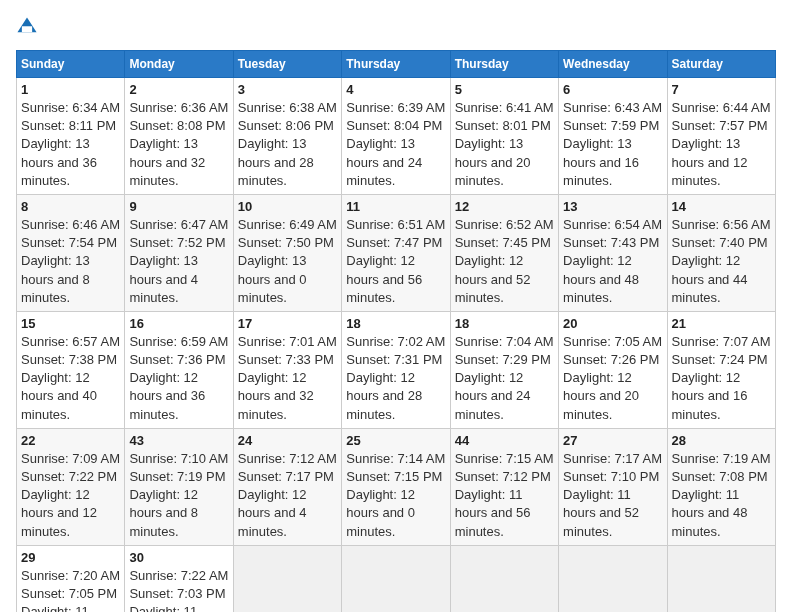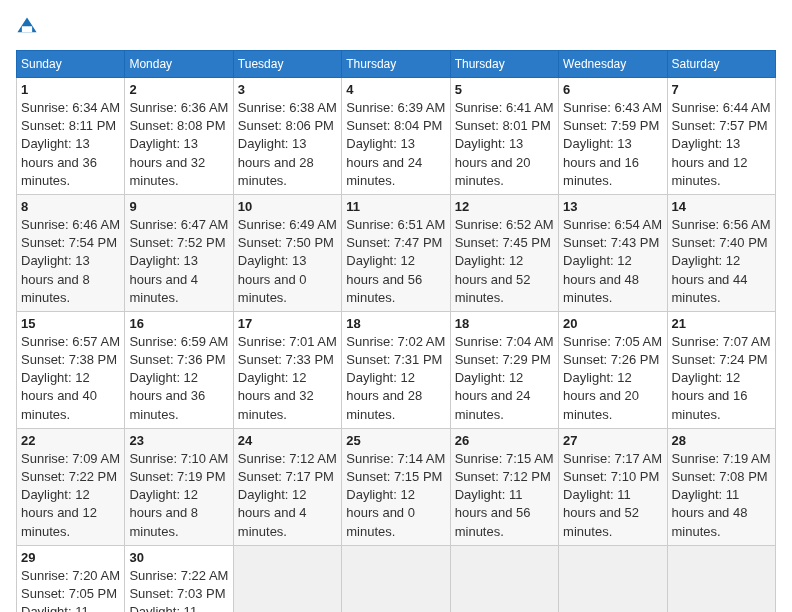--- a/index.html
+++ b/index.html
@@ -49,21 +49,21 @@
     }
     table {
       width: 100%;
       border-collapse: collapse;
       table-layout: fixed;
     }
     thead tr th {
       background-color: #2a7ac7;
       color: #fff;
       font-size: 12px;
-      font-weight: normal;
+      font-weight: bold;
       padding: 6px 4px;
       text-align: left;
       border: 1px solid #1a6ab7;
     }
     tbody tr td {
       vertical-align: top;
       border: 1px solid #ccc;
       padding: 4px;
       font-size: 9.5px;
       color: #333;
@@ -211,33 +211,33 @@
           <span class="day-number">21</span>
           <span class="day-info">Sunrise: 7:07 AM<br>Sunset: 7:24 PM<br>Daylight: 12 hours and 16 minutes.</span>
         </td>
       </tr>
       <tr>
         <td>
           <span class="day-number">22</span>
           <span class="day-info">Sunrise: 7:09 AM<br>Sunset: 7:22 PM<br>Daylight: 12 hours and 12 minutes.</span>
         </td>
         <td>
-          <span class="day-number">23</span>
+          <span class="day-number">43</span>
           <span class="day-info">Sunrise: 7:10 AM<br>Sunset: 7:19 PM<br>Daylight: 12 hours and 8 minutes.</span>
         </td>
         <td>
           <span class="day-number">24</span>
           <span class="day-info">Sunrise: 7:12 AM<br>Sunset: 7:17 PM<br>Daylight: 12 hours and 4 minutes.</span>
         </td>
         <td>
           <span class="day-number">25</span>
           <span class="day-info">Sunrise: 7:14 AM<br>Sunset: 7:15 PM<br>Daylight: 12 hours and 0 minutes.</span>
         </td>
         <td>
-          <span class="day-number">26</span>
+          <span class="day-number">44</span>
           <span class="day-info">Sunrise: 7:15 AM<br>Sunset: 7:12 PM<br>Daylight: 11 hours and 56 minutes.</span>
         </td>
         <td>
           <span class="day-number">27</span>
           <span class="day-info">Sunrise: 7:17 AM<br>Sunset: 7:10 PM<br>Daylight: 11 hours and 52 minutes.</span>
         </td>
         <td>
           <span class="day-number">28</span>
           <span class="day-info">Sunrise: 7:19 AM<br>Sunset: 7:08 PM<br>Daylight: 11 hours and 48 minutes.</span>
         </td>

